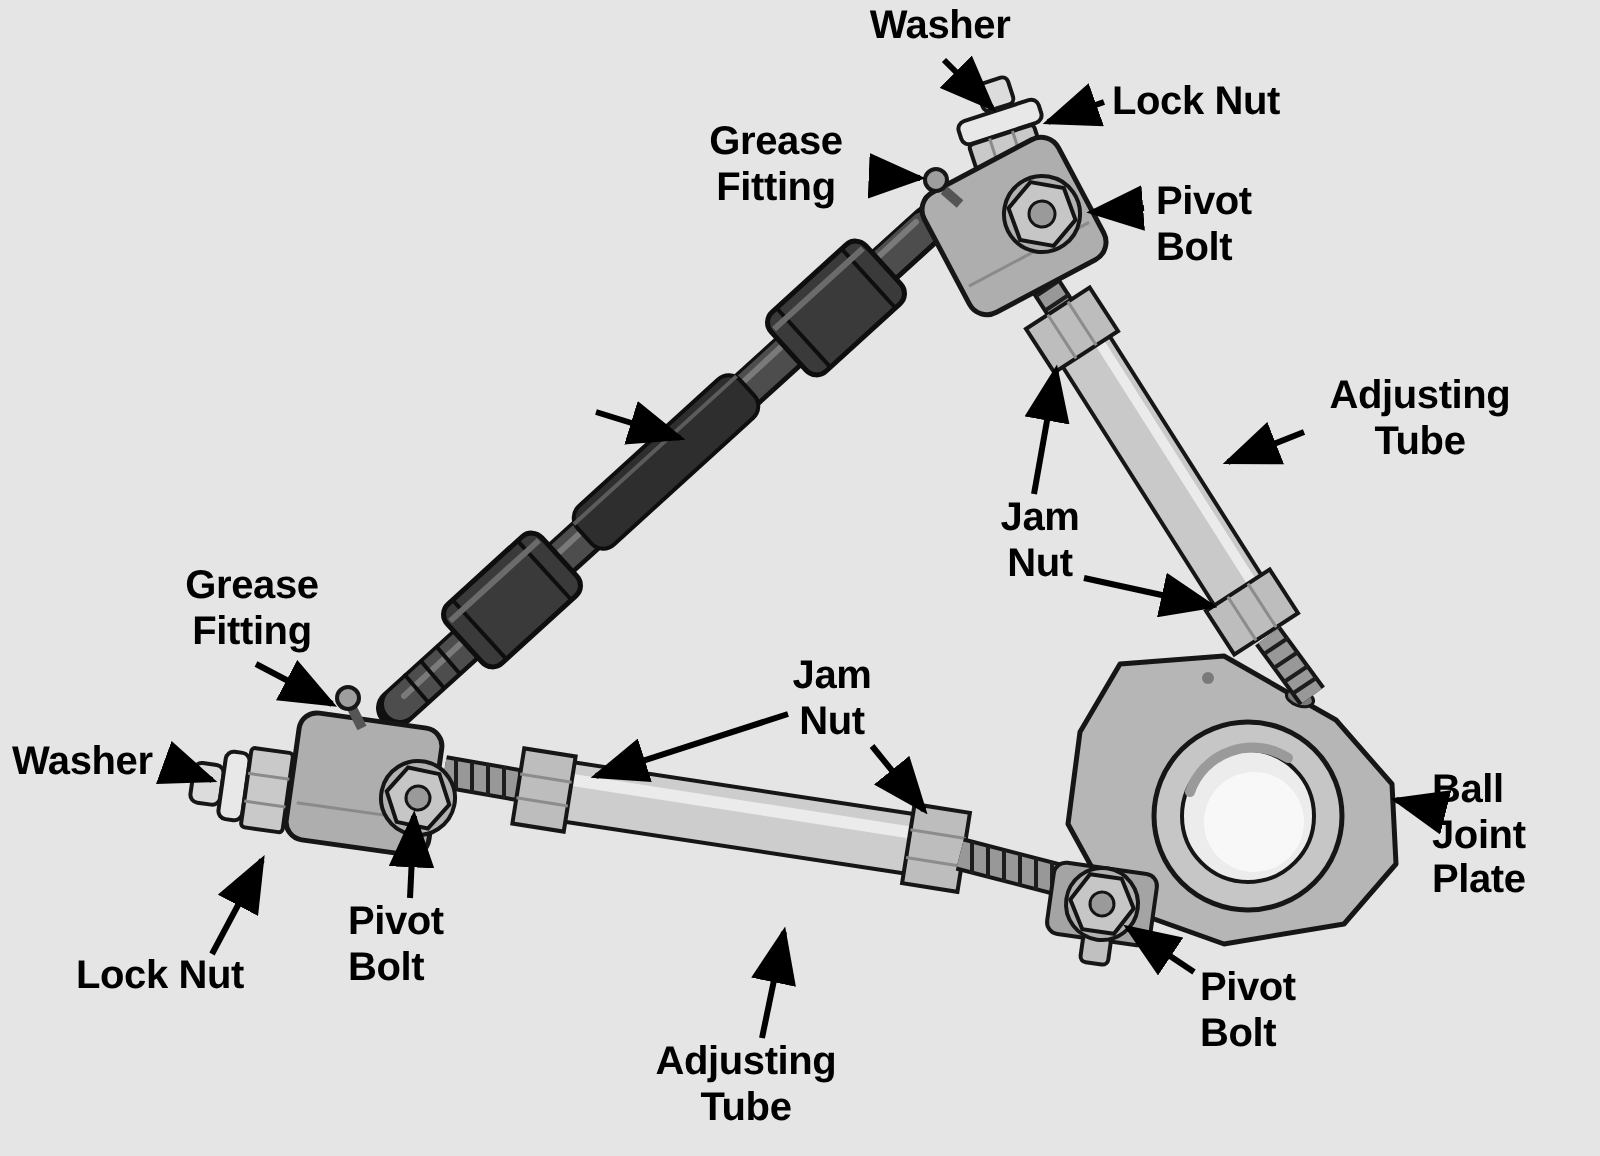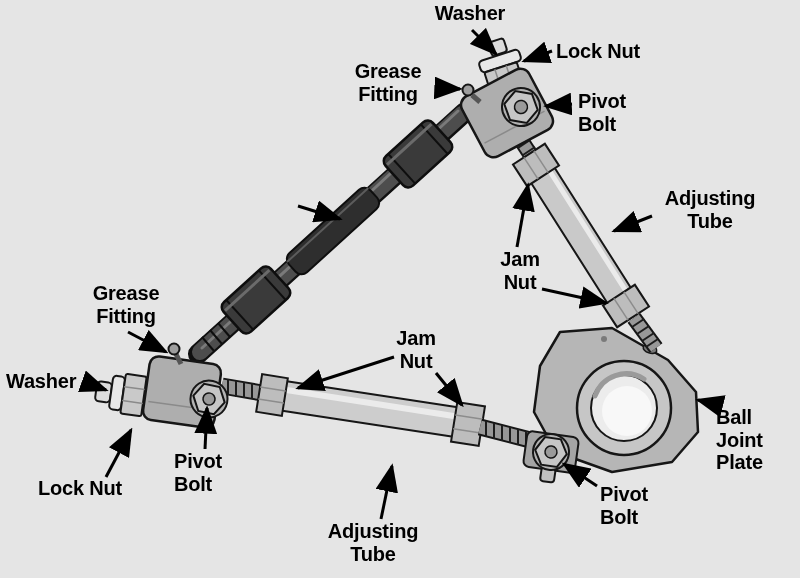--- a/index.html
+++ b/index.html
@@ -239,17 +239,17 @@
   <div class="lbl" style="left:6px;top:370px;width:80px">Washer</div>
   <div class="lbl" style="left:38px;top:477px;width:104px">Lock Nut</div>
   <div class="lbl" style="left:174px;top:450px;width:70px">Pivot
 Bolt</div>
   <div class="lbl center" style="left:390px;top:327px;width:52px">Jam
 Nut</div>
   <div class="lbl center" style="left:316px;top:520px;width:114px">Adjusting
 Tube</div>
   <div class="lbl" style="left:600px;top:483px;width:70px">Pivot
 Bolt</div>
-  <div class="lbl" style="left:716px;top:406px;width:80px">Ball
+  <div class="lbl" style="left:716px;top:384px;width:80px">Ball
 Joint
 Plate</div>
 
 </div>
 
 </body></html>

